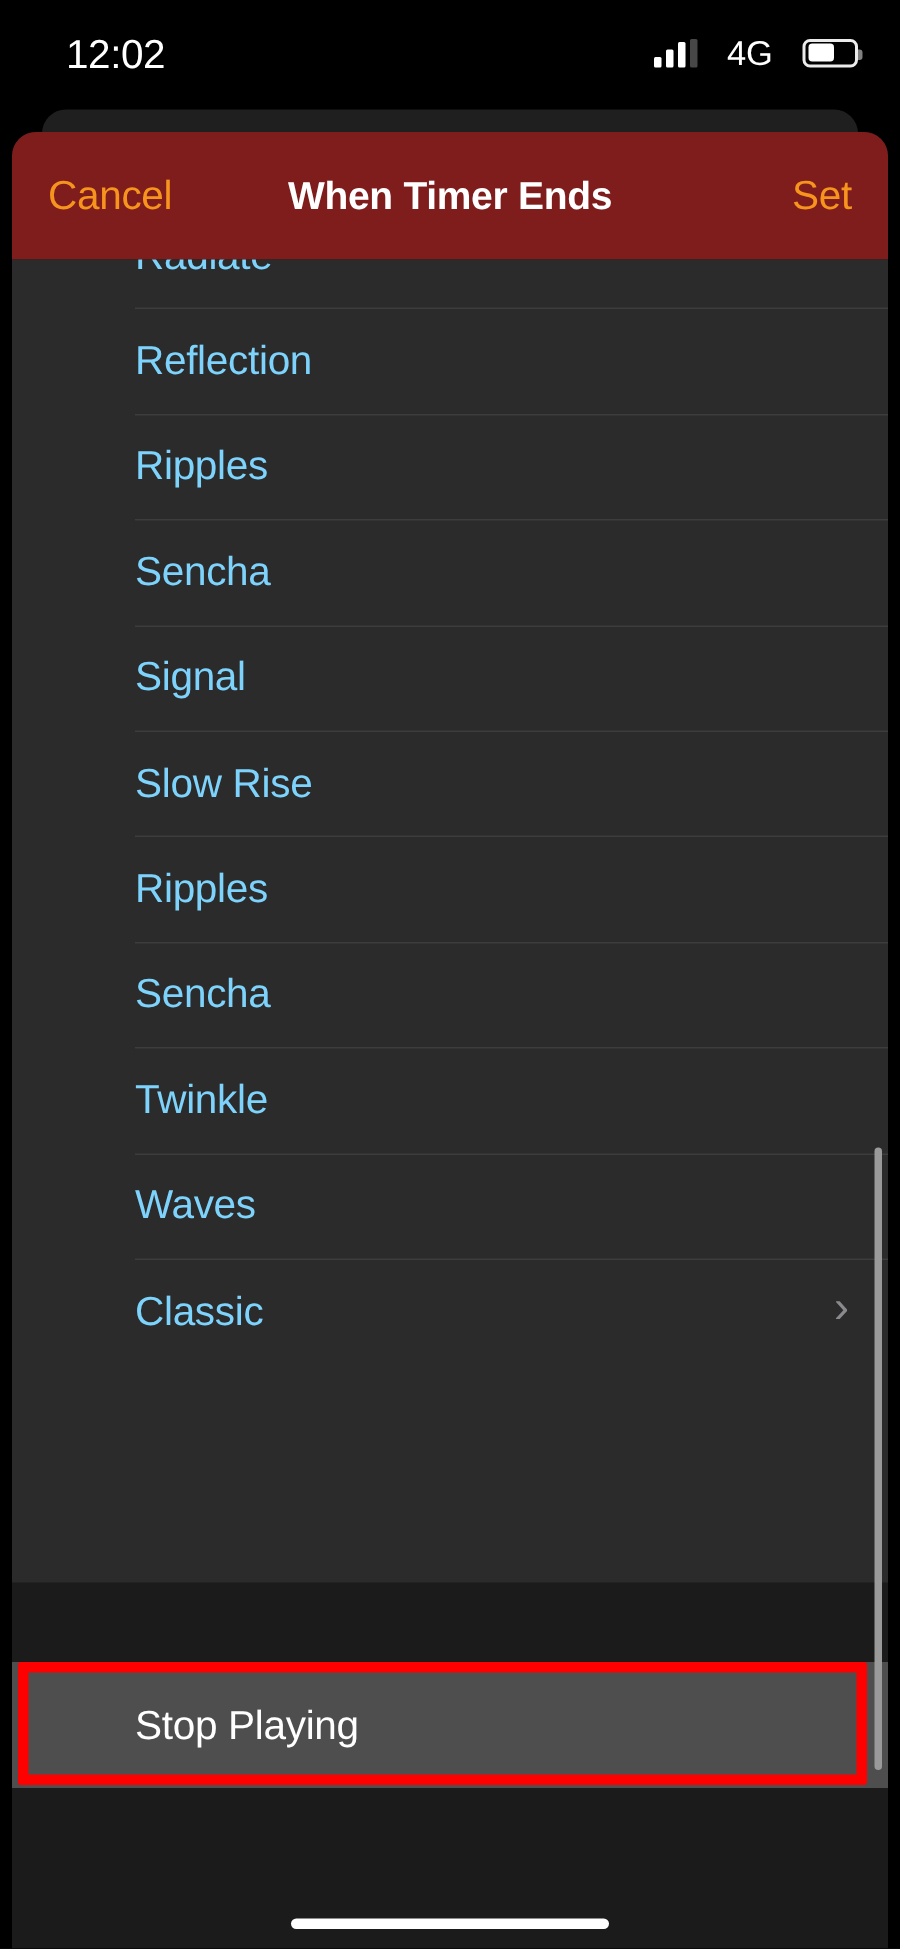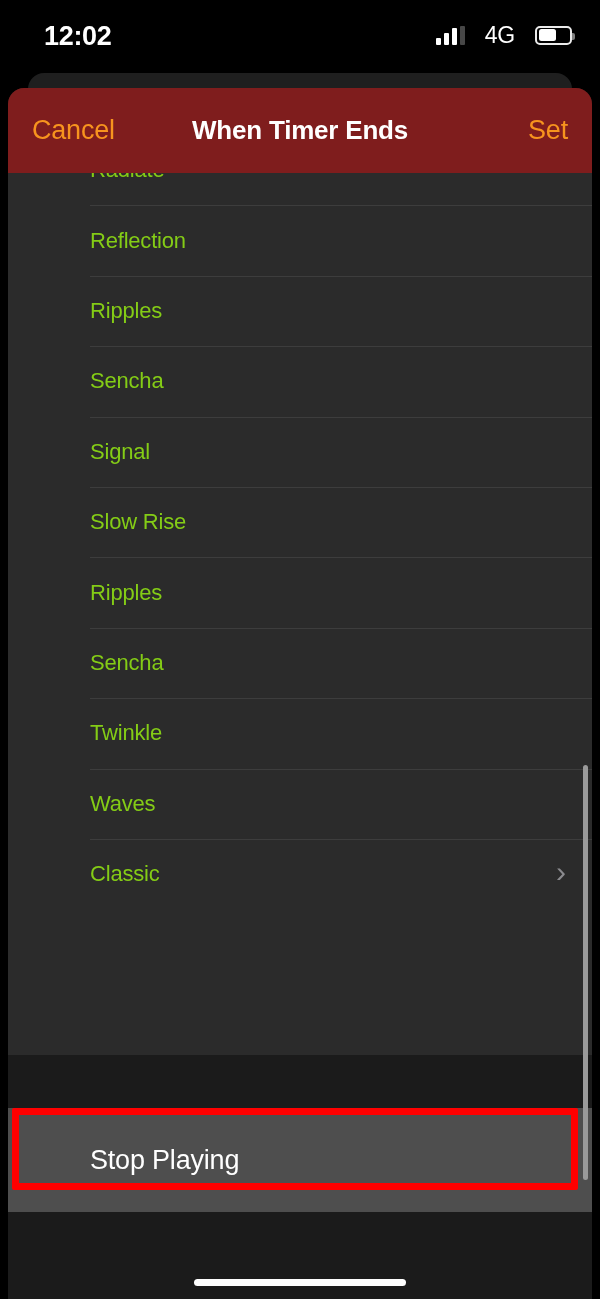--- a/index.html
+++ b/index.html
@@ -18,21 +18,21 @@
 
   
   #status-bar {
     position:absolute; top:0; left:0;
     width:600px; height:72px;
     background:#000;
     z-index:30;
   }
   #status-time {
     position:absolute; left:44px; top:21px;
-    color:#fff; font-size:27px; font-weight:bold;
+    color:#fff; font-size:27px; font-weight:normal;
     letter-spacing:-0.3px;
   }
   #status-right {
     position:absolute; right:28px; top:22px;
     display:flex; align-items:center; gap:20px; height:26px;
   }
   .sig-bars { display:flex; align-items:flex-end; gap:3px; height:19px; }
   .sig-bars i { display:block; width:5px; background:#fff; border-radius:1px; }
   .sig-bars i.b1 { height:7px;  background:#fff; }
   .sig-bars i.b2 { height:12px; background:#fff; }
@@ -106,40 +106,40 @@
     position:relative;
     height:70.4px;
     display:flex; align-items:center;
     padding:0 26px 0 82px;
     cursor:pointer;
   }
   .row + .row::before {
     content:""; position:absolute; left:82px; right:0; top:0;
     height:1px; background:#3d3d3d;
   }
-  .row-label { color:#84cc16; font-size:22px; letter-spacing:-0.2px; }
+  .row-label { color:#7dd3fc; font-size:27px; letter-spacing:-0.2px; }
   .row.first { margin-top:-38px; }          
   .chevron {
     margin-left:auto;
     color:#8a8a8e;
     font-size:30px; font-weight:300; line-height:1;
     transform:translateY(-2px);
   }
 
   
   #section-gap {
     background:#1b1b1b;
     height:53px;
   }
 
   
   #footer-group { background:#2b2b2b; }
   #stop-playing-row {
     position:relative;
-    height:104px;
+    height:84px;
     display:flex; align-items:center;
     padding-left:82px;
     background:#4e4e4e;
     cursor:pointer;
   }
   #stop-playing-row .row-label { color:#fff; font-size:27px; letter-spacing:-0.2px; }
 
   #after-footer { background:#1b1b1b; height:160px; }
 
   

